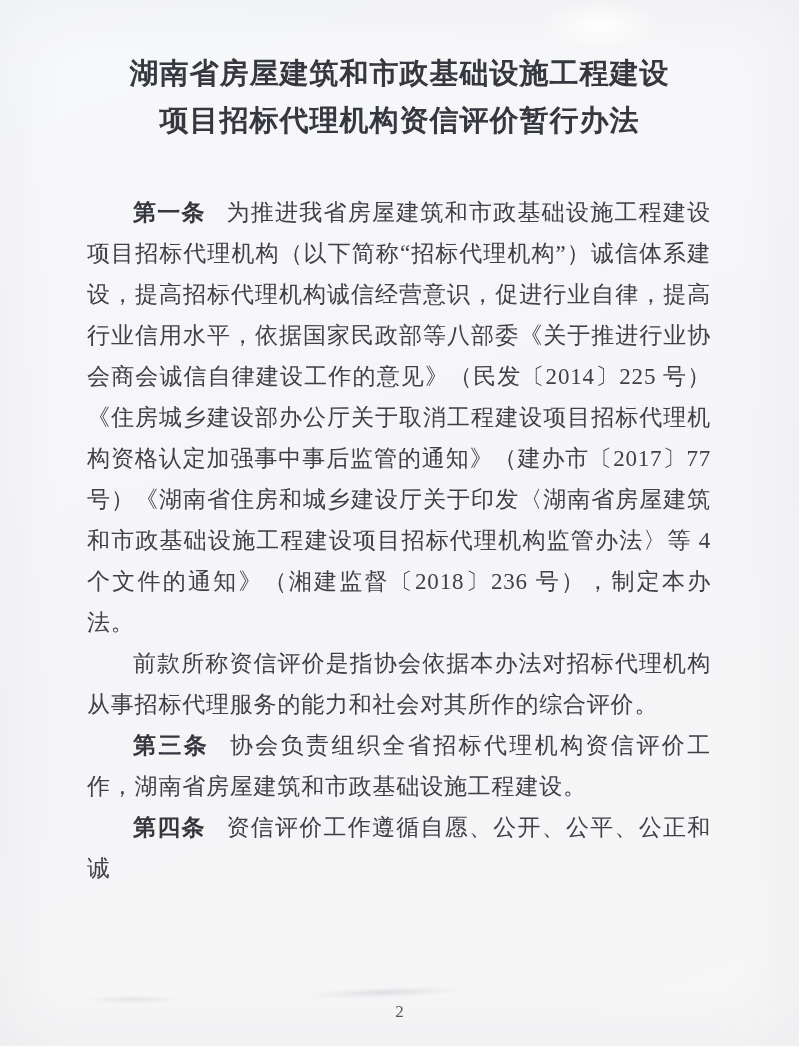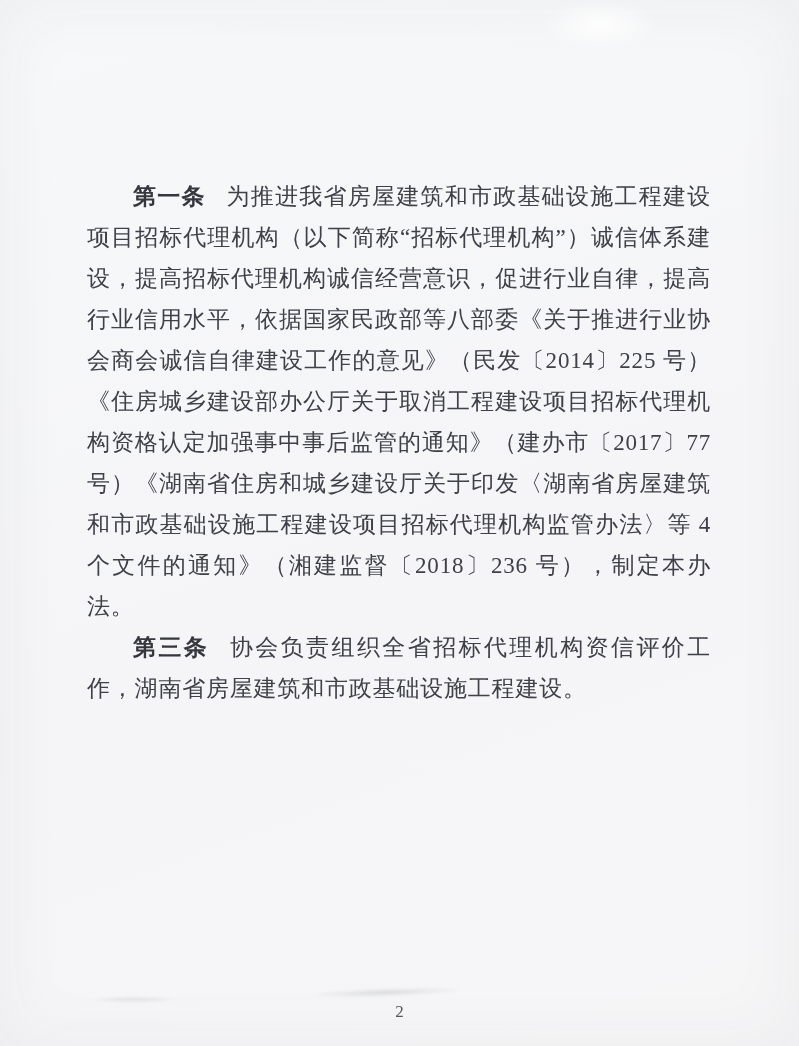--- a/index.html
+++ b/index.html
@@ -29,21 +29,21 @@
     line-height: 47px;
     letter-spacing: 1px;
     color: #36373f;
   }
   .doc-title .title-line {
     display: block;
   }
   .doc-body {
     position: absolute;
     left: 87px;
-    top: 176px;
+    top: 192px;
     width: 624px;
     font-size: 23px;
     line-height: 41px;
     letter-spacing: 0.8px;
     text-align: justify;
     color: #3f4048;
   }
   .para {
     margin: 0;
     text-indent: 2em;
@@ -96,24 +96,30 @@
     background: radial-gradient(ellipse at center, rgba(255,255,255,0.9) 0%, rgba(255,255,255,0) 70%);
   }
 </style>
 </head>
 <body>
 
 <div class="scan-page">
 
   <div class="scan-smudge smudge-3"></div>
 
+  <h1 class="doc-title">
+    <span class="title-line">湖南省房屋建筑和市政基础设施工程建设</span>
+    <span class="title-line">项目招标代理机构资信评价暂行办法</span>
+  </h1>
 
   <div class="doc-body">
     <p class="para"><span class="para-heading">第一条</span><span class="para-text">为推进我省房屋建筑和市政基础设施工程建设项目招标代理机构（以下简称“招标代理机构”）诚信体系建设，提高招标代理机构诚信经营意识，促进行业自律，提高行业信用水平，依据国家民政部等八部委《关于推进行业协会商会诚信自律建设工作的意见》（民发〔2014〕225 号）《住房城乡建设部办公厅关于取消工程建设项目招标代理机构资格认定加强事中事后监管的通知》（建办市〔2017〕77 号）《湖南省住房和城乡建设厅关于印发〈湖南省房屋建筑和市政基础设施工程建设项目招标代理机构监管办法〉等 4 个文件的通知》（湘建监督〔2018〕236 号），制定本办法。</span></p>
+    <p class="para"><span class="para-text">前款所称资信评价是指协会依据本办法对招标代理机构从事招标代理服务的能力和社会对其所作的综合评价。</span></p>
     <p class="para"><span class="para-heading">第三条</span><span class="para-text">协会负责组织全省招标代理机构资信评价工作，湖南省房屋建筑和市政基础设施工程建设。</span></p>
+    <p class="para"><span class="para-heading">第四条</span><span class="para-text">资信评价工作遵循自愿、公开、公平、公正和诚</span></p>
   </div>
 
   <div class="scan-smudge smudge-1"></div>
   <div class="scan-smudge smudge-2"></div>
 
   <div class="page-number">2</div>
 
 </div>
 
 </body></html>

